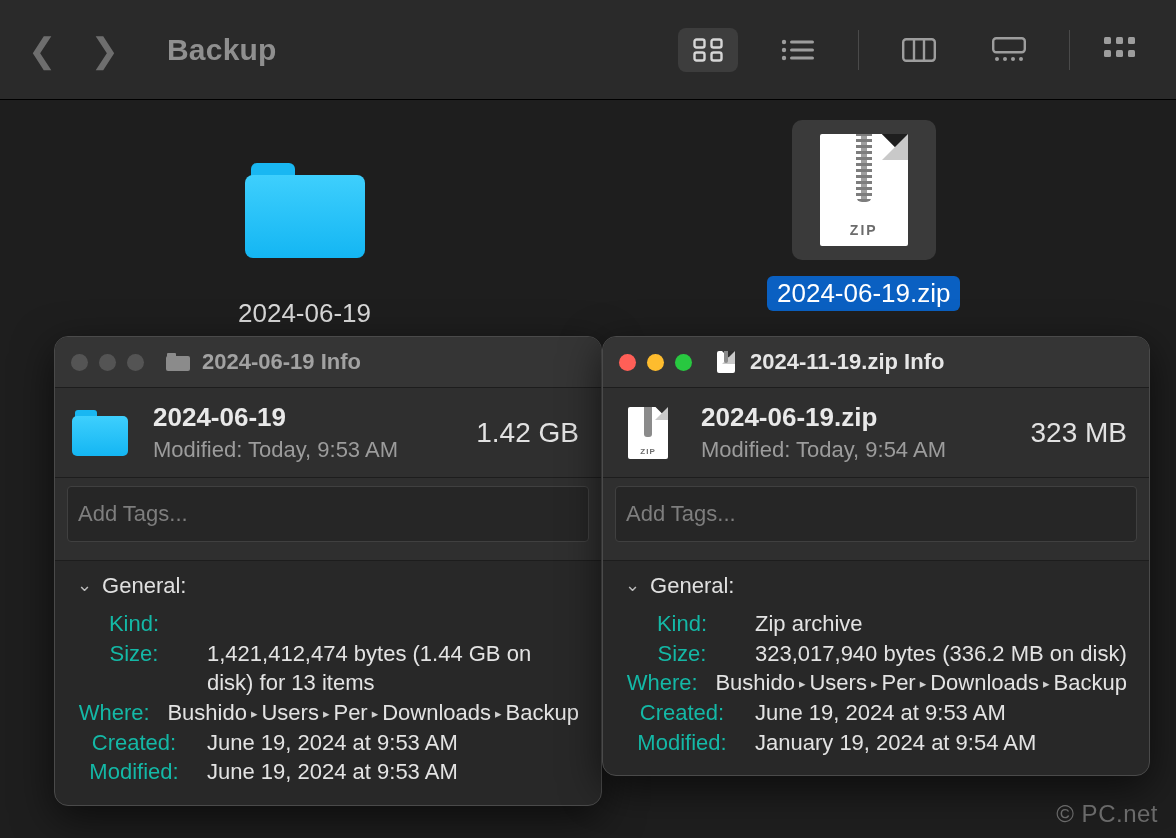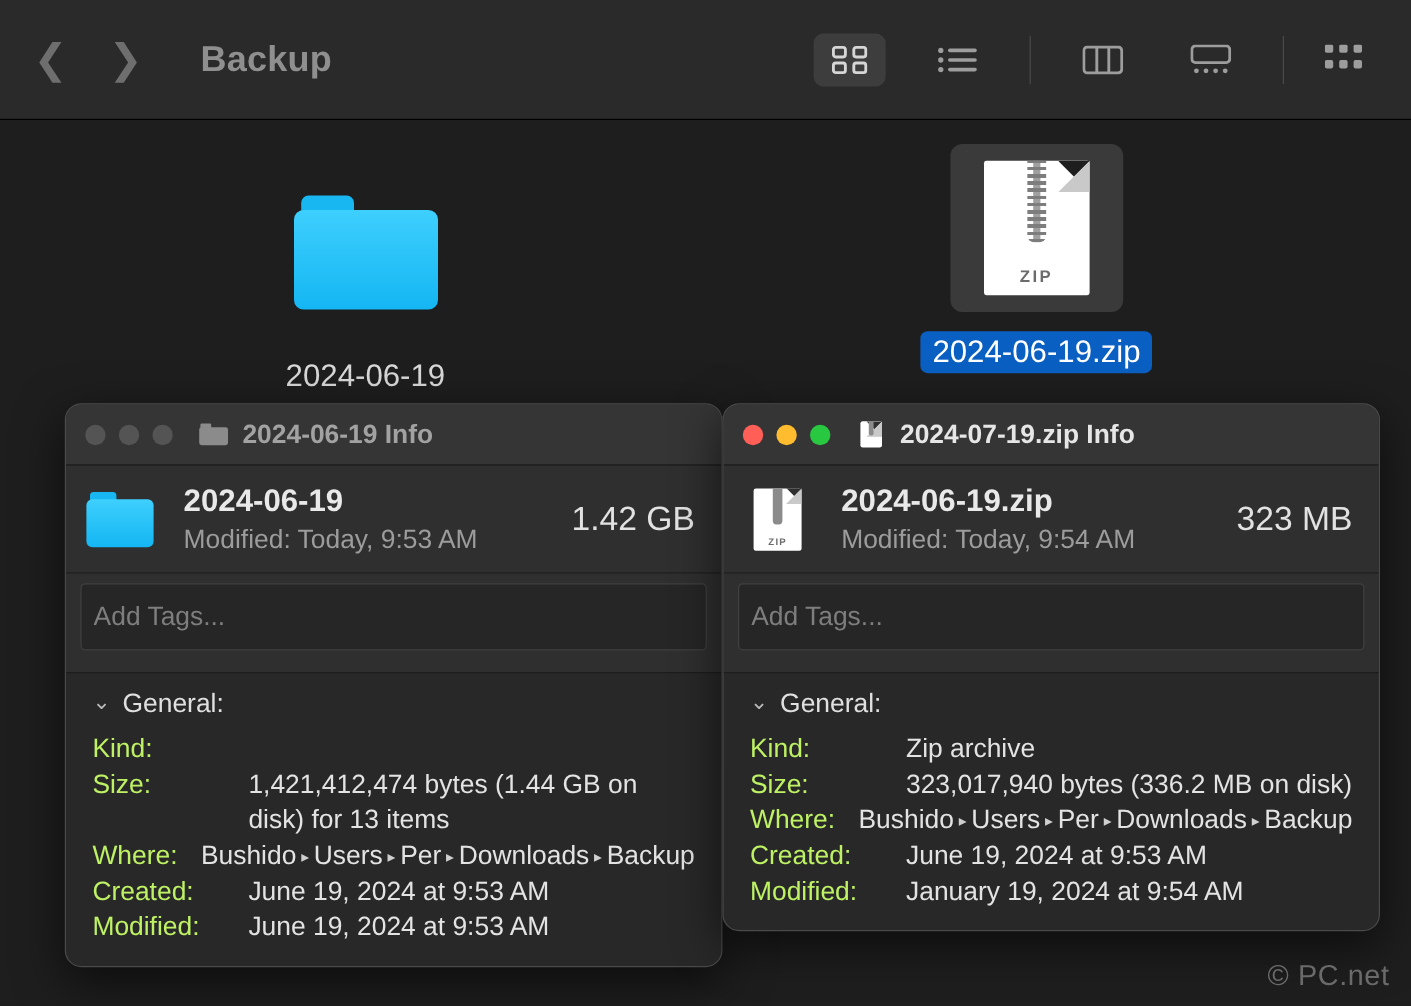--- a/index.html
+++ b/index.html
@@ -151,21 +151,21 @@
     background:#262626; border:1px solid #404040; border-radius:4px;
     color:#d0d0d0; font-size:22px; padding:4px 10px;
   }
   .tags-input::placeholder { color:#7e7e7e; }
   .section {
     padding: 12px 22px 18px;
   }
   .sec-head { display:flex; align-items:center; gap:10px; font-size:22px; color:#e0e0e0; margin-bottom:10px; }
   .chev { color:#bcbcbc; font-size:18px; transform: translateY(-1px); }
   .kv { display:flex; font-size:22px; line-height:1.35; }
-  .kv .k { width:130px; text-align:left; color:#bef264; padding-right:16px; }
+  .kv .k { width:130px; text-align:center; color:#14b8a6; padding-right:16px; }
   .kv .v { flex:1; color:#e3e3e3; }
   .tri { font-size:13px; vertical-align:2px; color:#cfcfcf; padding:0 4px;}
   .watermark {
     position:absolute; right:18px; bottom:10px;
     font-size:24px; color:#6a6a6a; letter-spacing:.5px;
   }
   
   .mini-folder { width:56px; height:46px; position:relative; }
   .mini-folder .t{position:absolute;top:0;left:3px;width:22px;height:9px;background:#19b7f2;border-radius:3px 3px 0 0;}
   .mini-folder .b{position:absolute;top:6px;left:0;width:56px;height:40px;background:linear-gradient(#3ecffd,#14b6f3);border-radius:5px;}
@@ -326,21 +326,21 @@
       <span class="tl yel"></span>
       <span class="tl grn"></span>
     </div>
     <span class="tb-icon">
       <span class="mini-zip" style="width:18px;height:22px;">
           <span class="d"></span>
           <span class="d2"></span>
           <span class="z" style="height:12px;width:4px;"></span>
         </span>
     </span>
-    <span class="tb-title" style="color:#e6e6e6;">2024-07-19.zip Info</span>
+    <span class="tb-title" style="color:#e6e6e6;">2024-11-19.zip Info</span>
   </div>
   <div class="summary">
     <div class="thumb">
       <div class="mini-zip">
           <div class="d"></div>
           <div class="d2"></div>
           <div class="z"></div>
           <div class="l">ZIP</div>
         </div>
     </div>

